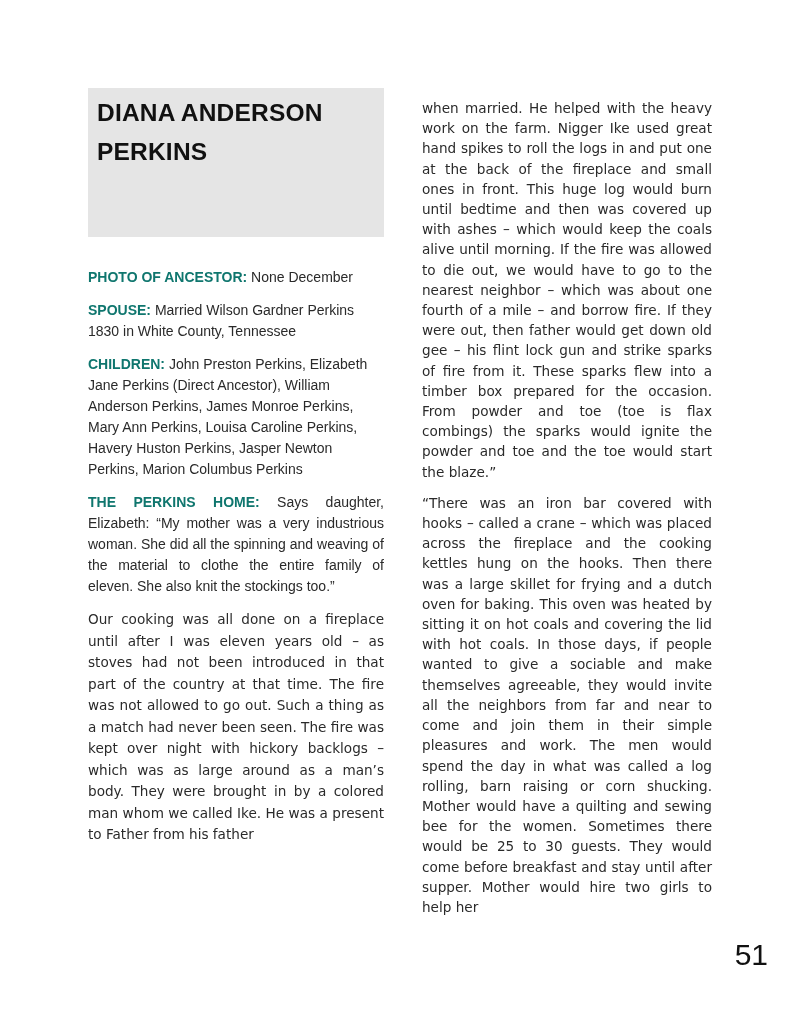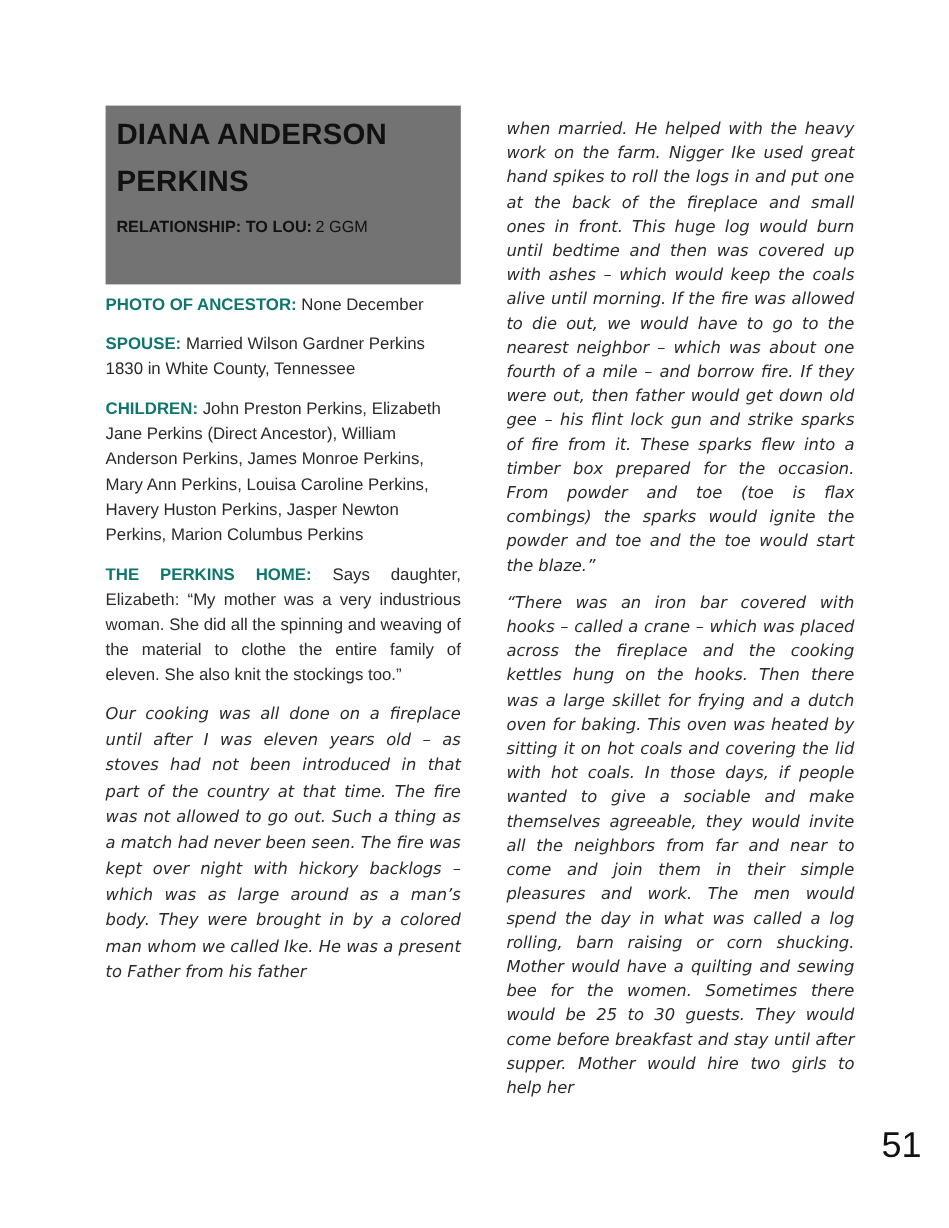--- a/index.html
+++ b/index.html
@@ -13,23 +13,23 @@
     overflow: hidden;
   }
   .col { position: absolute; top: 88px; }
   .col-left  { left: 88px;  width: 296px; }
   .col-right { left: 422px; top: 98px; width: 290px; }
 
   .header-box {
     box-sizing: border-box;
     width: 296px;
     height: 149px;
-    background: #737373; 
+    background: #e5e5e5; 
     padding: 5px 5px 0 9px;
-    margin-bottom: 6px;
+    margin-bottom: 30px;
   }
   .header-box h1 {
     margin: 0 0 9px 0;
     font-size: 24.5px;
     line-height: 39px;
     font-weight: bold;
     letter-spacing: 0.2px;
     color: #111111;
   }
   .meta { margin: 0 0 14px 0; font-size: 13.5px; line-height: 17px; color: #111111; }
@@ -46,21 +46,20 @@
   .sec .label { font-weight: bold; color: #0f766e; }
   .justify { text-align: justify; }
 
   .memoir {
     font-family: "DejaVu Sans", sans-serif;
     font-size: 13.6px;
     line-height: 21.5px;
     color: #2a2a2a;
     text-align: justify;
     margin: 0;
-    font-style: italic;
   }
   .col-right .memoir {
     line-height: 20.2px;
     margin: 0 0 11px 0;
   }
 
   .page-number {
     position: absolute;
     right: 23px;
     bottom: 51px;
@@ -71,21 +70,20 @@
 </style>
 </head>
 <body>
 
 <div class="page">
 
   <div class="col col-left">
 
     <div class="header-box">
       <h1>DIANA ANDERSON PERKINS</h1>
-      <p class="meta"><span class="lbl">RELATIONSHIP: TO LOU:</span><span class="val-normal">2 GGM</span></p>
     </div>
 
     <p class="sec"><span class="label">PHOTO OF ANCESTOR:</span> <span>None December</span></p>
 
 
     <p class="sec"><span class="label">SPOUSE:</span> <span>Married Wilson Gardner Perkins 1830 in White County, Tennessee</span></p>
 
     <p class="sec"><span class="label">CHILDREN:</span> <span>John Preston Perkins, Elizabeth Jane Perkins (Direct Ancestor), William Anderson Perkins, James Monroe Perkins, Mary Ann Perkins, Louisa Caroline Perkins, Havery Huston Perkins, Jasper Newton Perkins, Marion Columbus Perkins</span></p>
 
     <p class="sec justify"><span class="label">THE PERKINS HOME:</span> <span>Says daughter, Elizabeth: “My mother was a very industrious woman. She did all the spinning and weaving of the material to clothe the entire family of eleven. She also knit the stockings too.”</span></p>

